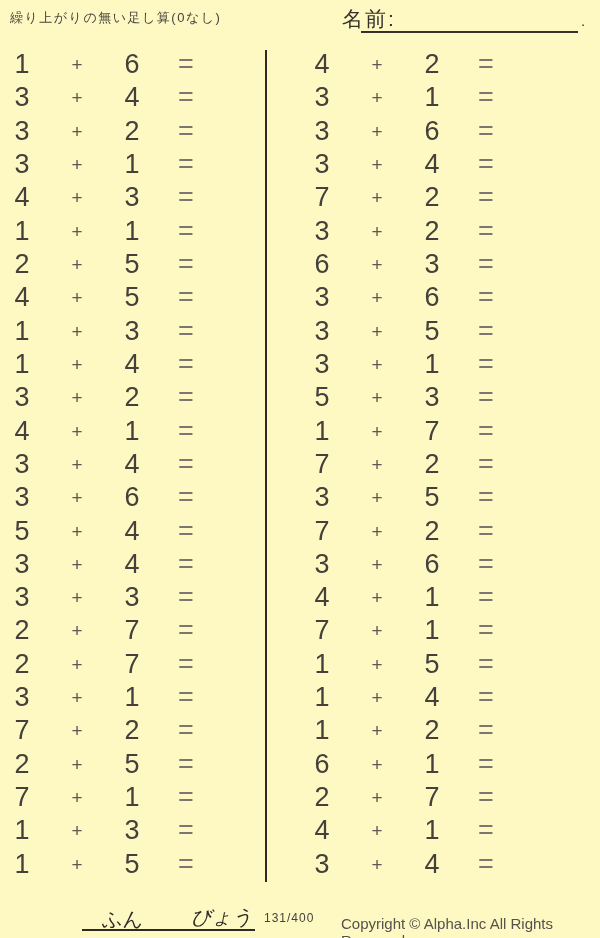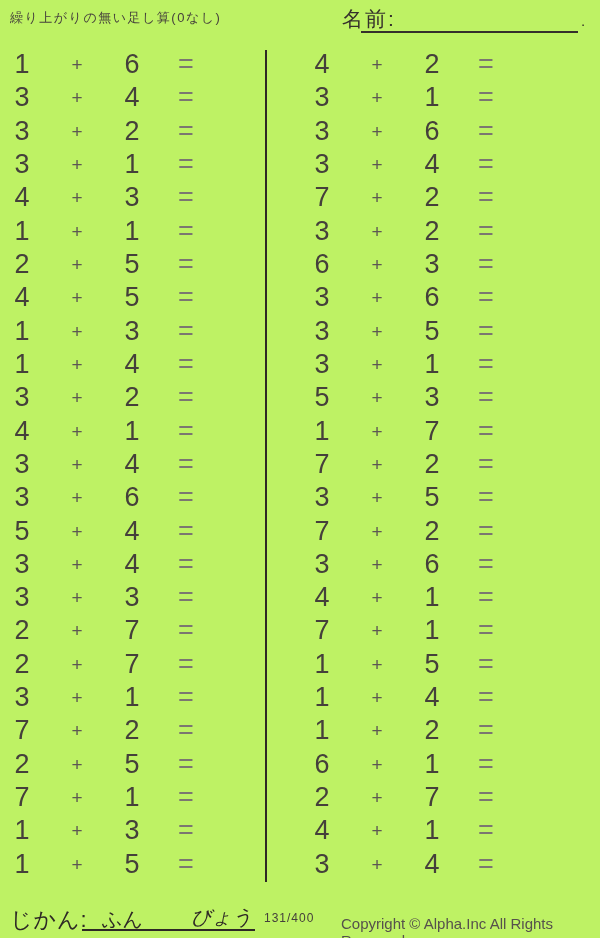--- a/index.html
+++ b/index.html
@@ -1,17 +1,17 @@
 <!DOCTYPE html>
 <html><head>
 <meta charset="utf-8">
 <style>
   html,body { margin:0; padding:0; background:#ffffff; }
   .page {
-    position:relative; width:600px; height:938px; background:#bef264;
+    position:relative; width:600px; height:938px; background:#fef9c3;
     font-family:"Liberation Sans", sans-serif; overflow:hidden;
   }
   .title {
     position:absolute; left:10px; top:9px;
     font-size:13px; letter-spacing:1.5px; color:#46413c;
   }
   .name-label {
     position:absolute; left:342px; top:5px;
     font-size:21px; letter-spacing:2px; color:#35302b;
   }
@@ -418,20 +418,19 @@
   </div>
 
   <div class="row">
     <span class="cell opa">3</span>
     <span class="cell op">+</span>
     <span class="cell opb">4</span>
     <span class="cell eq">=</span>
   </div>
 </div>
 
-  <div class="time-label">じかん:</div>
   <div class="time-underline"></div>
   <div class="min-label">ふん</div>
   <div class="sec-label">びょう</div>
   <div class="page-number">131/400</div>
   <div class="copyright">Copyright ©  Alpha.Inc All Rights Reserved.</div>
 
 </div>
 
 </body></html>

